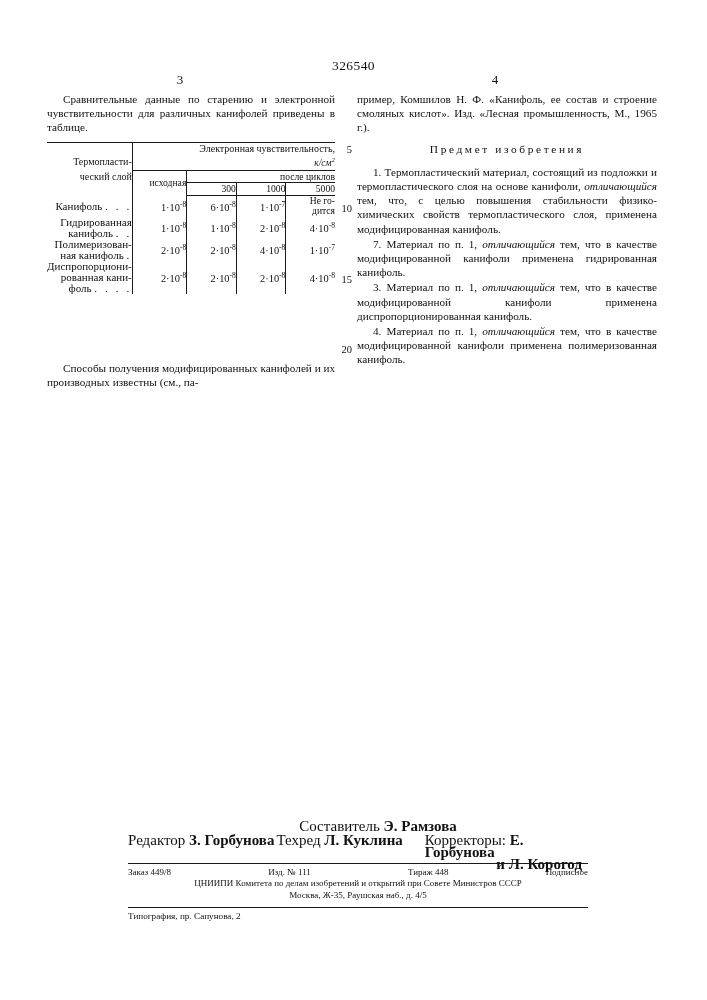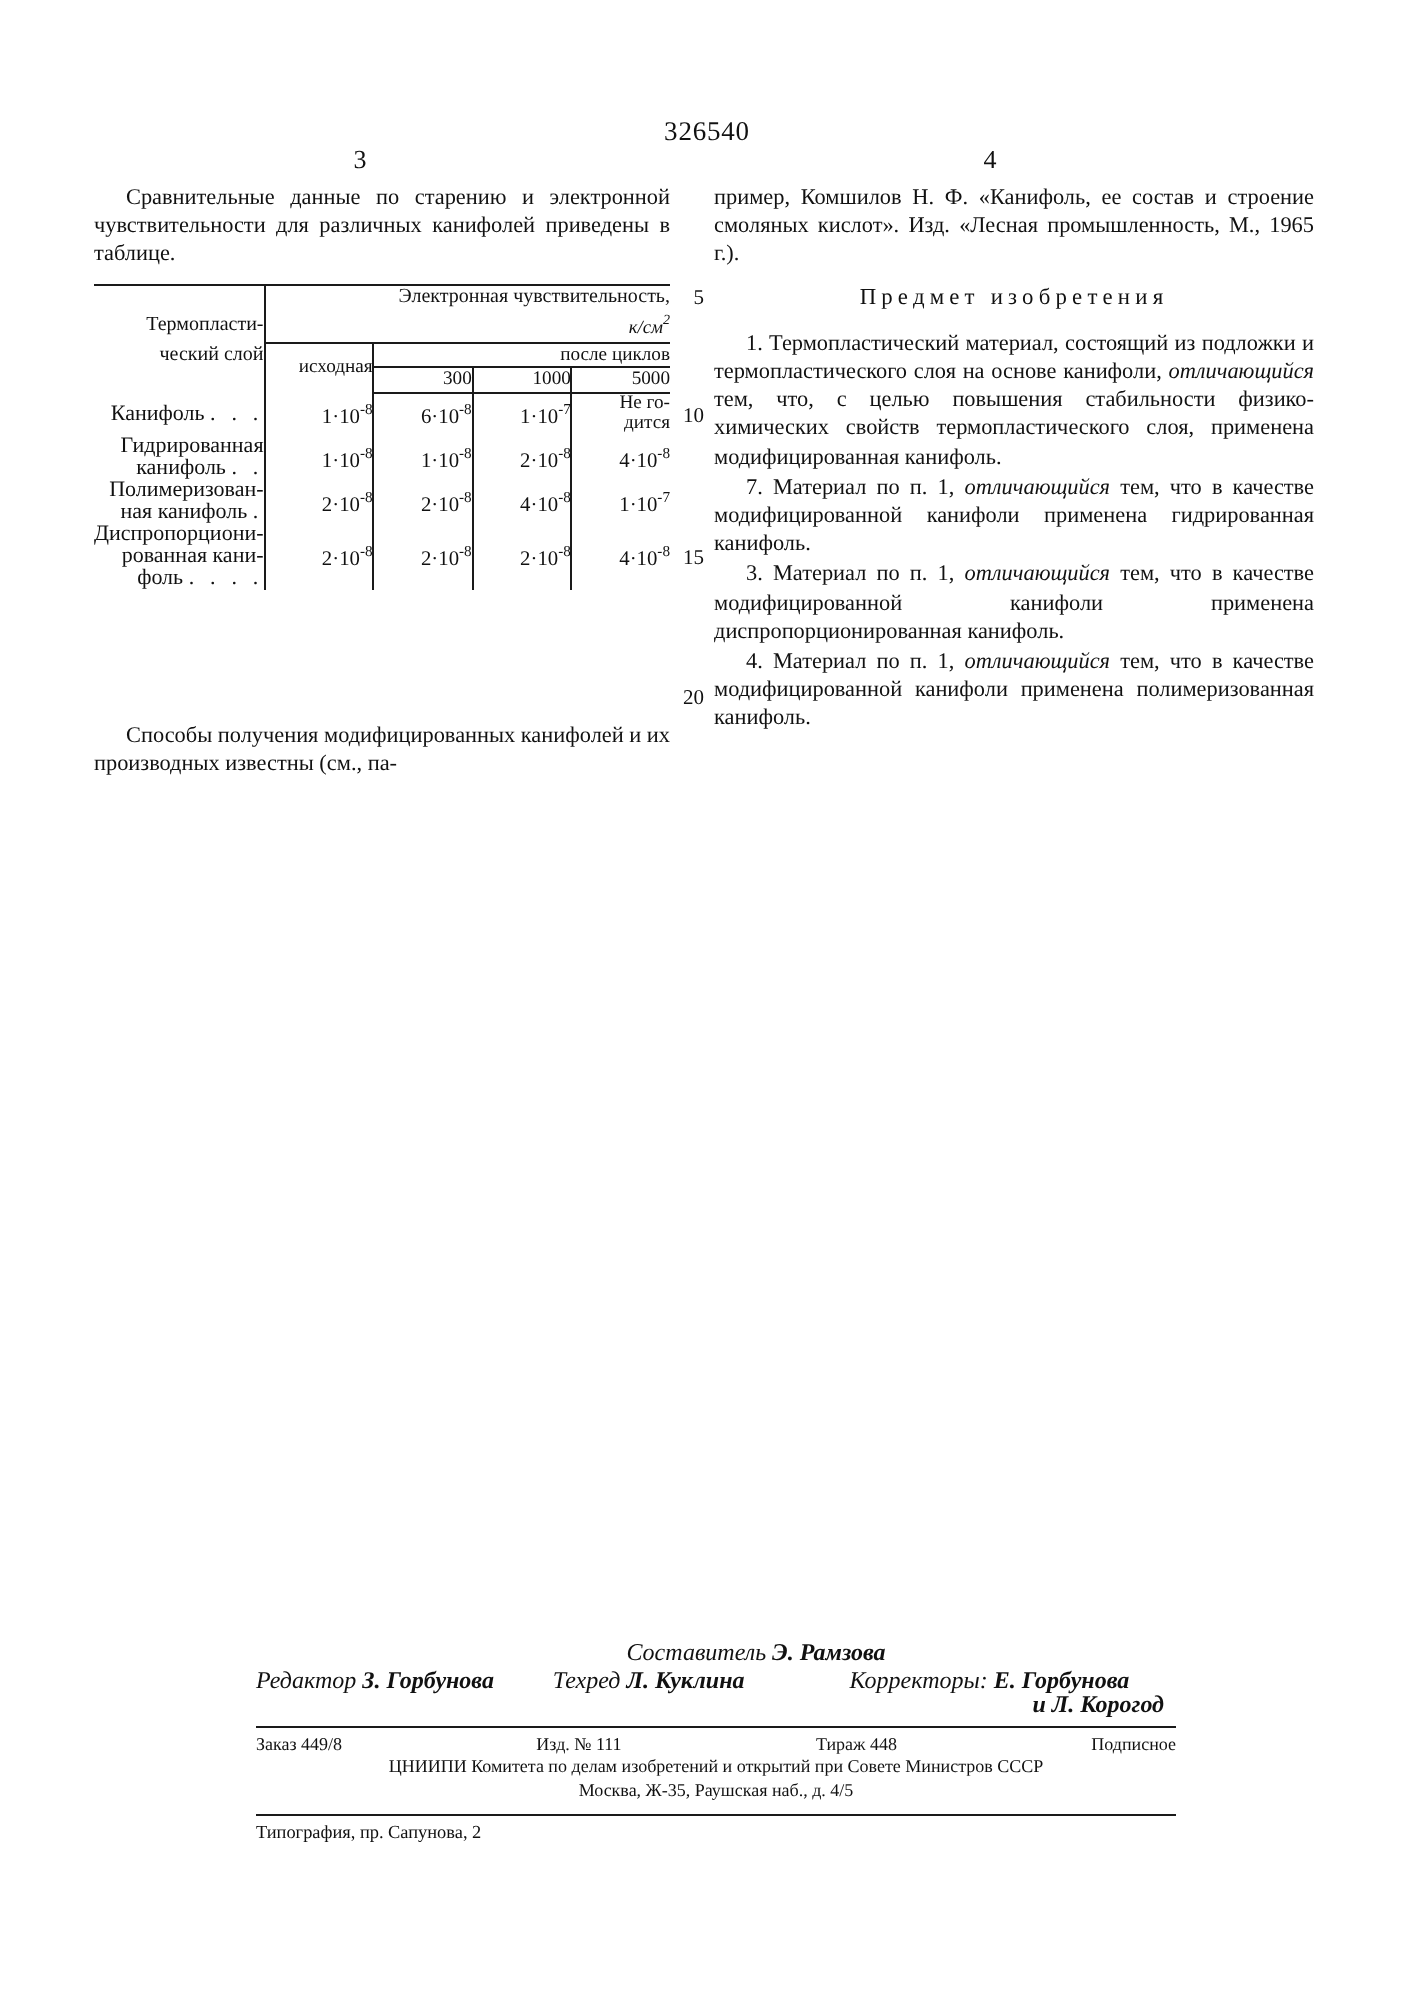--- a/index.html
+++ b/index.html
@@ -149,23 +149,22 @@
     margin: 7px 0 9px 0;
   }
   em.dist { font-style: italic; }
 
   
   .footer {
     position: absolute;
     left: 128px;
     top: 804px;
     width: 460px;
-    font-size: 12px;
+    font-size: 15px;
     line-height: 12px;
-    font-style: italic;
   }
   .f-compiler {
     text-align: center;
     margin-left: 40px;
     margin-bottom: 2px;
   }
   .f-row {
     display: flex;
     justify-content: space-between;
     align-items: flex-start;

